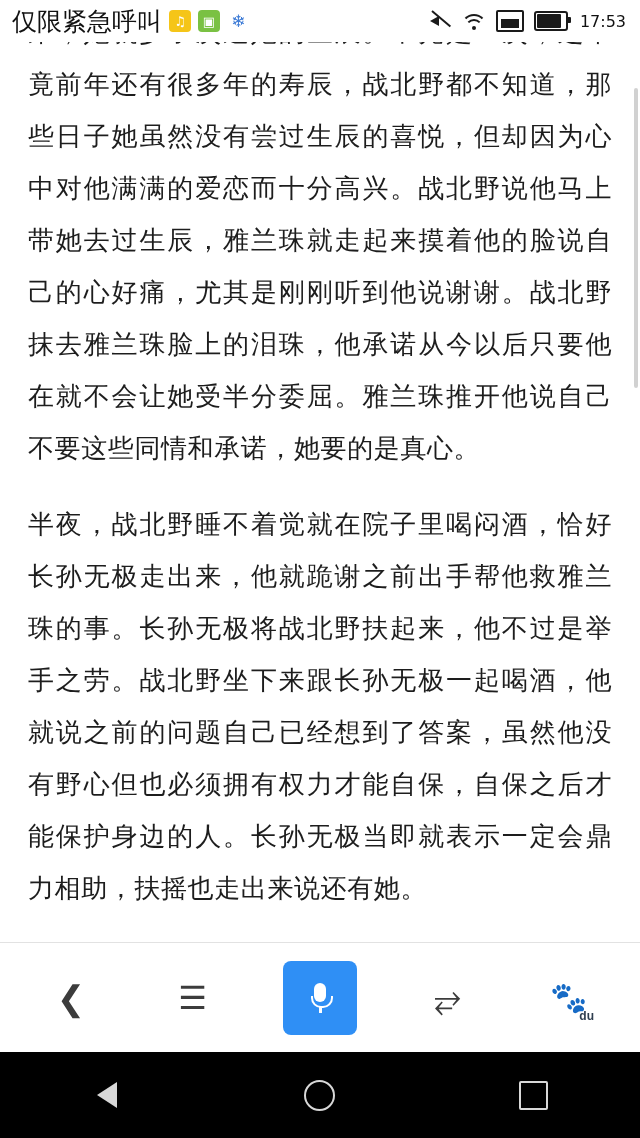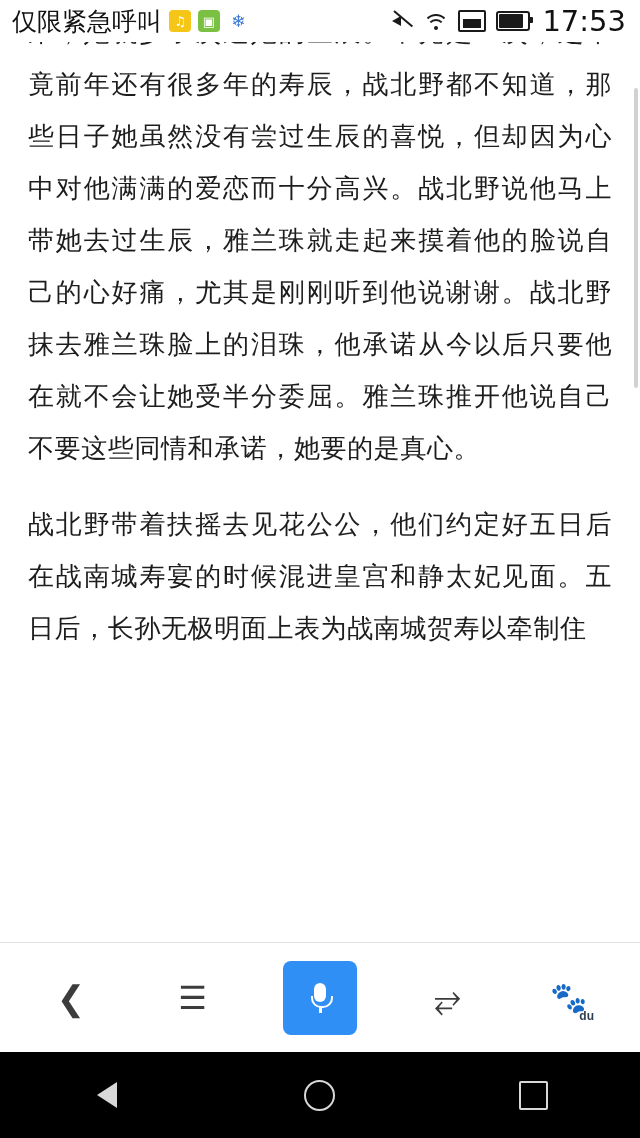--- a/index.html
+++ b/index.html
@@ -92,21 +92,21 @@
     border-radius: 2px;
     position: relative;
   }
   .sig-batt .inner {
     position: absolute;
     left: 3px; right: 3px; bottom: 2px;
     height: 9px;
     background: #1a1a1a;
   }
   .clock {
-    font-size: 29px;
+    font-size: 16px;
     color: #111;
     margin-left: 2px;
   }
 
   
   .reader {
     position: absolute;
     top: 42px;
     left: 0;
     right: 0;
@@ -330,20 +330,21 @@
     <span class="battery">
         <span class="fill"></span>
       </span>
     <span class="clock">17:53</span>
   </div>
 </div>
 
 <div class="reader">
   <div class="reader-inner">
     <p class="para clipped-top">来，她就少了次过她的生辰。不光是一次，之毕竟前年还有很多年的寿辰，战北野都不知道，那些日子她虽然没有尝过生辰的喜悦，但却因为心中对他满满的爱恋而十分高兴。战北野说他马上带她去过生辰，雅兰珠就走起来摸着他的脸说自己的心好痛，尤其是刚刚听到他说谢谢。战北野抹去雅兰珠脸上的泪珠，他承诺从今以后只要他在就不会让她受半分委屈。雅兰珠推开他说自己不要这些同情和承诺，她要的是真心。</p>
+    <p class="para">半夜，战北野睡不着觉就在院子里喝闷酒，恰好长孙无极走出来，他就跪谢之前出手帮他救雅兰珠的事。长孙无极将战北野扶起来，他不过是举手之劳。战北野坐下来跟长孙无极一起喝酒，他就说之前的问题自己已经想到了答案，虽然他没有野心但也必须拥有权力才能自保，自保之后才能保护身边的人。长孙无极当即就表示一定会鼎力相助，扶摇也走出来说还有她。</p>
     <p class="para">战北野带着扶摇去见花公公，他们约定好五日后在战南城寿宴的时候混进皇宫和静太妃见面。五日后，长孙无极明面上表为战南城贺寿以牵制住</p>
   </div>
   <div class="scrollbar"></div>
 </div>
 
 <div class="toolbar">
   <button class="tb-btn">❮</button>
   <button class="tb-btn menu">☰</button>
   <button class="mic-btn">
     <span class="mic-shape">

